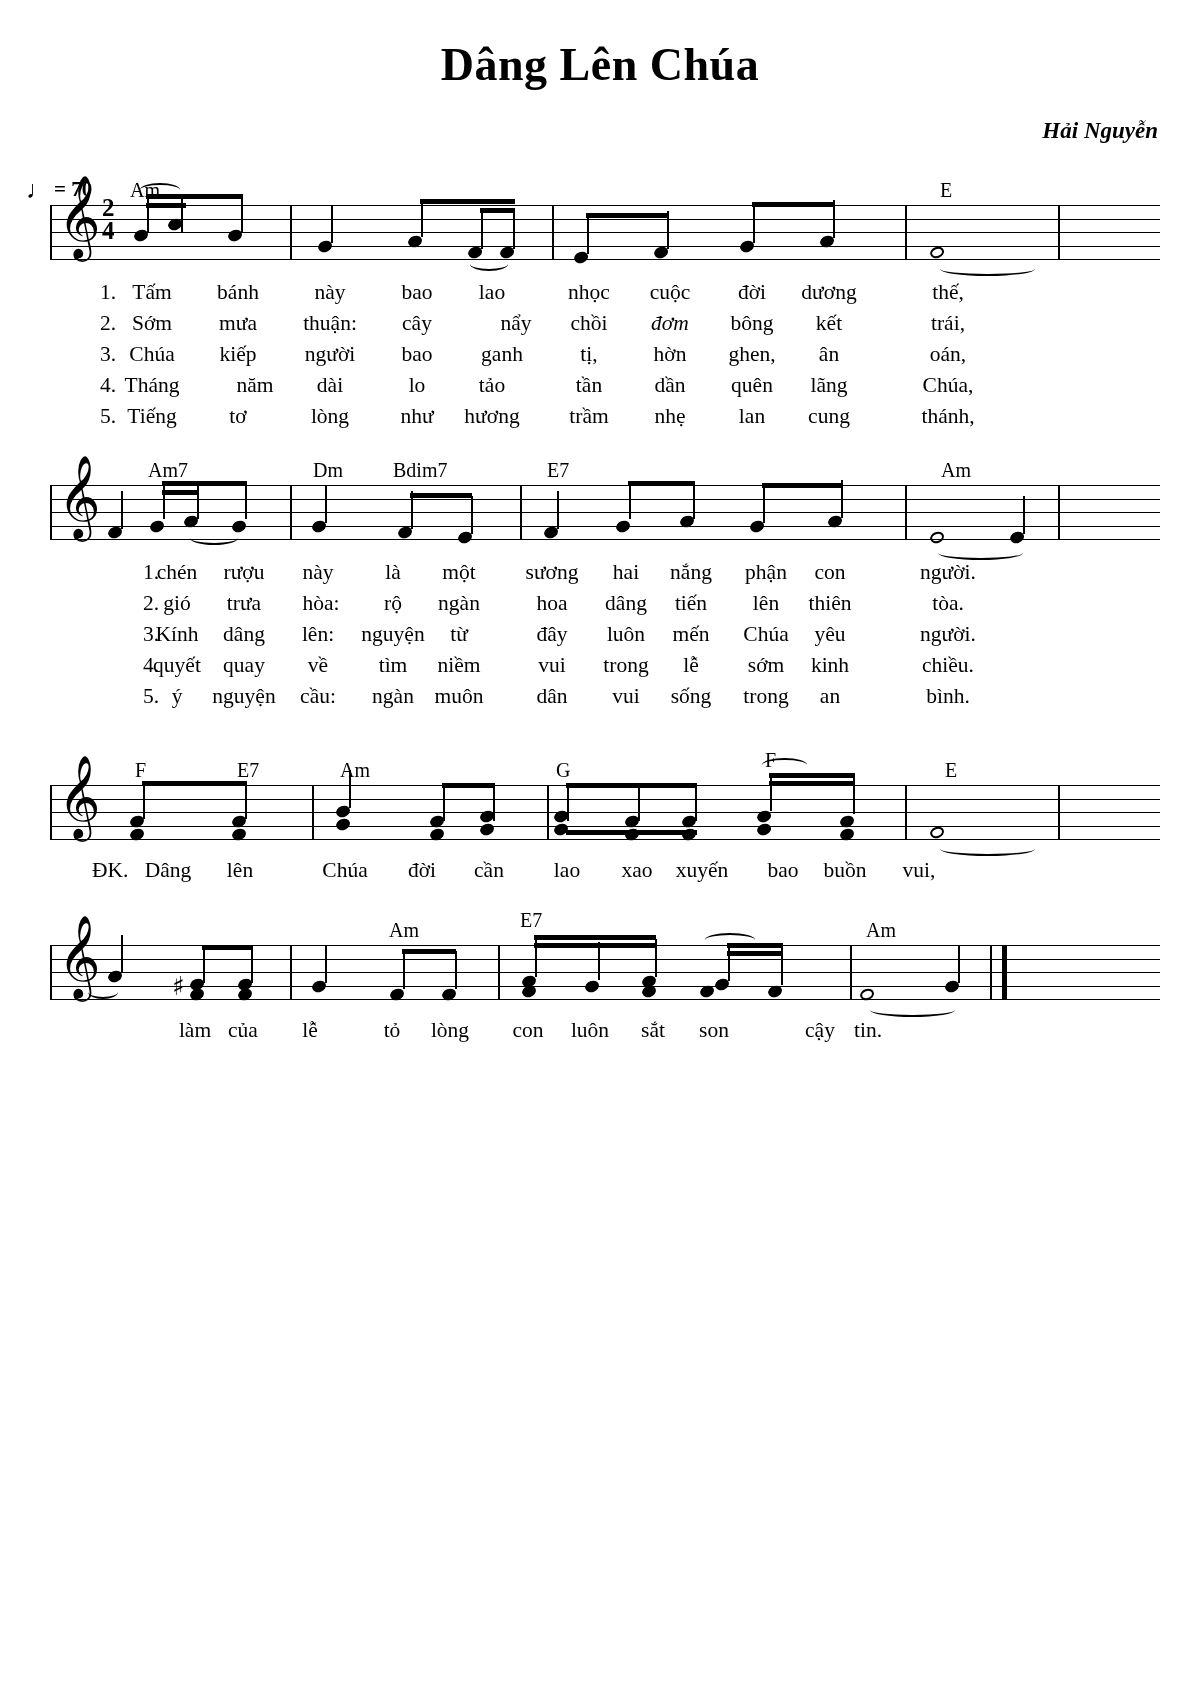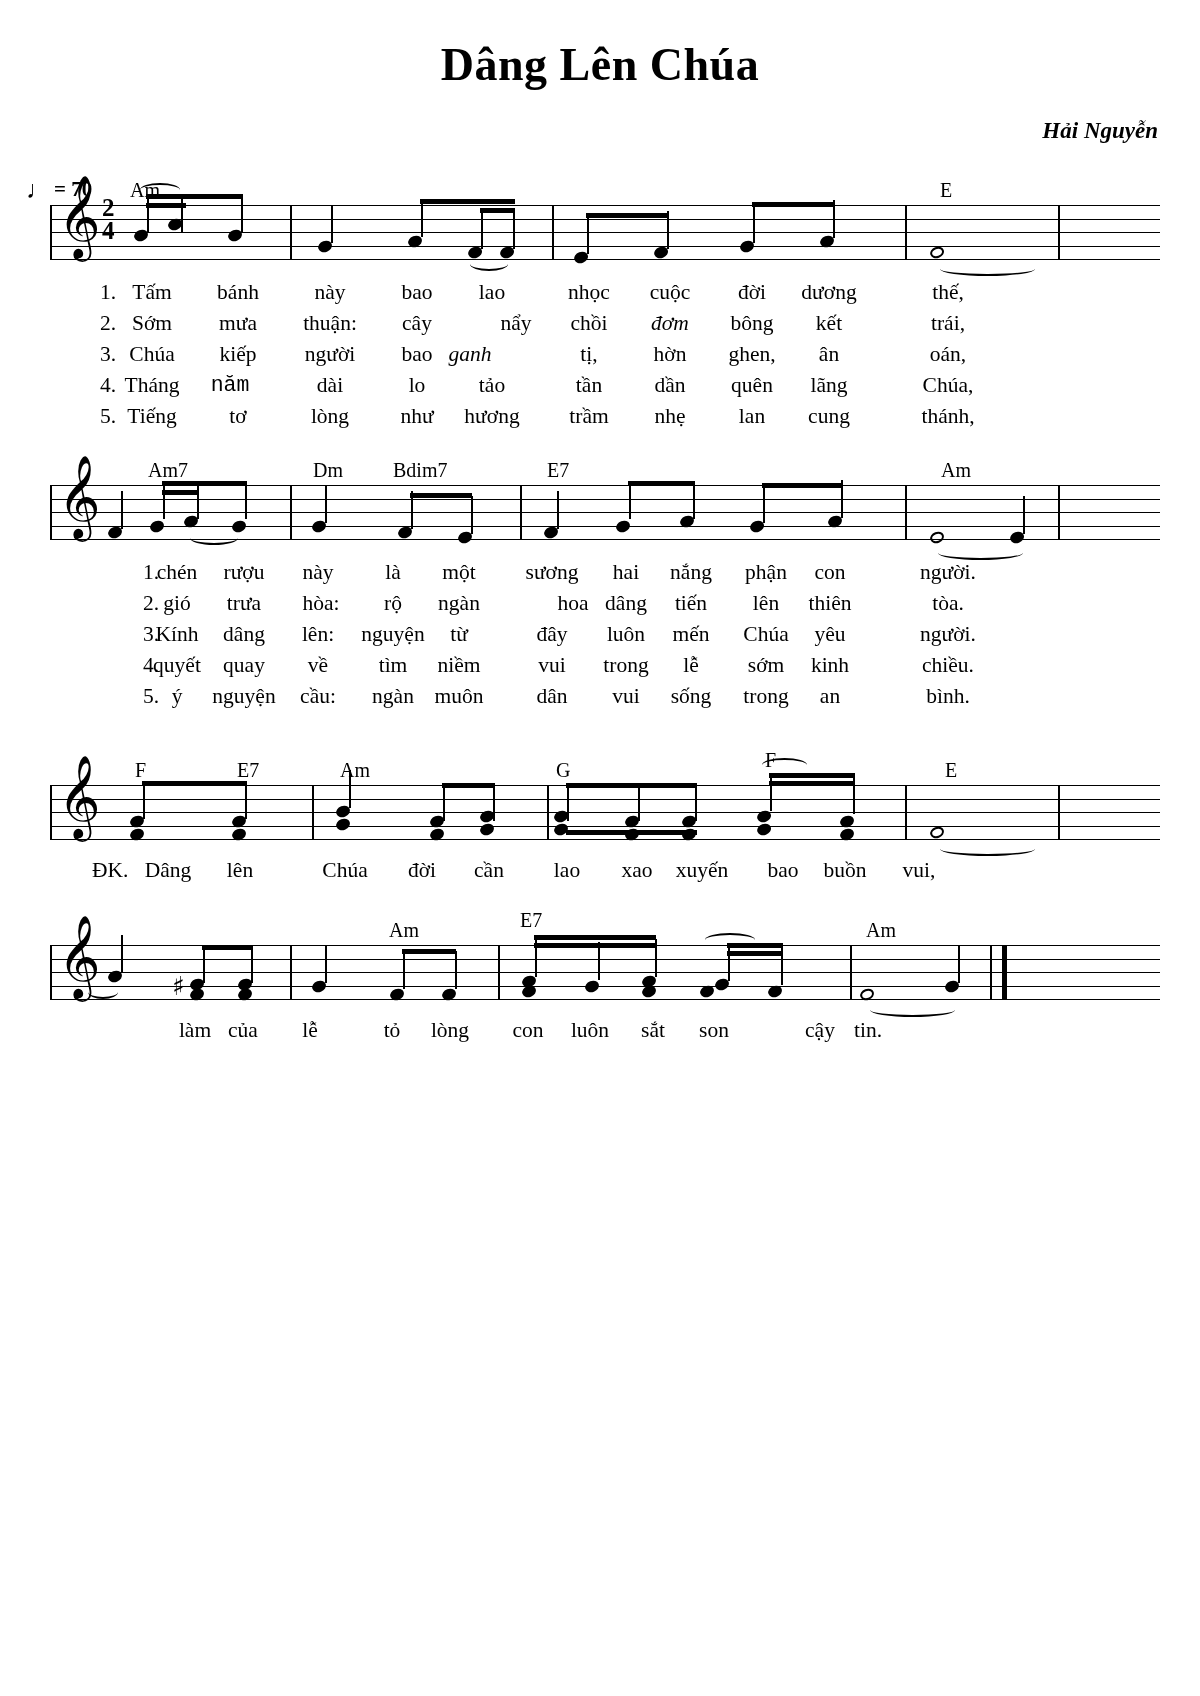--- a/index.html
+++ b/index.html
@@ -321,31 +321,31 @@
       <span class="syl" style="left:702px;">bông</span>
       <span class="syl" style="left:779px;">kết</span>
       <span class="syl" style="left:898px;">trái,</span>
     </div>
     <div class="lyricrow" style="top:62px;">
       <span class="syl num" style="left:50px;">3.</span>
       <span class="syl" style="left:102px;">Chúa</span>
       <span class="syl" style="left:188px;">kiếp</span>
       <span class="syl" style="left:280px;">người</span>
       <span class="syl" style="left:367px;">bao</span>
-      <span class="syl" style="left:420px;font-style:italic;">ganh</span>
+      <span class="syl" style="left:452px;">ganh</span>
       <span class="syl" style="left:539px;">tị,</span>
       <span class="syl" style="left:620px;">hờn</span>
       <span class="syl" style="left:702px;">ghen,</span>
       <span class="syl" style="left:779px;">ân</span>
       <span class="syl" style="left:898px;">oán,</span>
     </div>
     <div class="lyricrow" style="top:93px;">
       <span class="syl num" style="left:50px;">4.</span>
       <span class="syl" style="left:102px;">Tháng</span>
-      <span class="syl" style="left:180px;font-family:Liberation Mono, monospace;">năm</span>
+      <span class="syl" style="left:205px;">năm</span>
       <span class="syl" style="left:280px;">dài</span>
       <span class="syl" style="left:367px;">lo</span>
       <span class="syl" style="left:442px;">tảo</span>
       <span class="syl" style="left:539px;">tần</span>
       <span class="syl" style="left:620px;">dần</span>
       <span class="syl" style="left:702px;">quên</span>
       <span class="syl" style="left:779px;">lãng</span>
       <span class="syl" style="left:898px;">Chúa,</span>
     </div>
     <div class="lyricrow" style="top:124px;">
@@ -438,21 +438,21 @@
       <span class="syl" style="left:780px;">con</span>
       <span class="syl" style="left:898px;">người.</span>
     </div>
     <div class="lyricrow" style="top:31px;">
       <span class="syl num" style="left:93px;">2.</span>
       <span class="syl" style="left:127px;">gió</span>
       <span class="syl" style="left:194px;">trưa</span>
       <span class="syl" style="left:271px;">hòa:</span>
       <span class="syl" style="left:343px;">rộ</span>
       <span class="syl" style="left:409px;">ngàn</span>
-      <span class="syl" style="left:523px;">hoa</span>
+      <span class="syl" style="left:502px;">hoa</span>
       <span class="syl" style="left:576px;">dâng</span>
       <span class="syl" style="left:641px;">tiến</span>
       <span class="syl" style="left:716px;">lên</span>
       <span class="syl" style="left:780px;">thiên</span>
       <span class="syl" style="left:898px;">tòa.</span>
     </div>
     <div class="lyricrow" style="top:62px;">
       <span class="syl num" style="left:93px;">3.</span>
       <span class="syl" style="left:127px;">Kính</span>
       <span class="syl" style="left:194px;">dâng</span>

